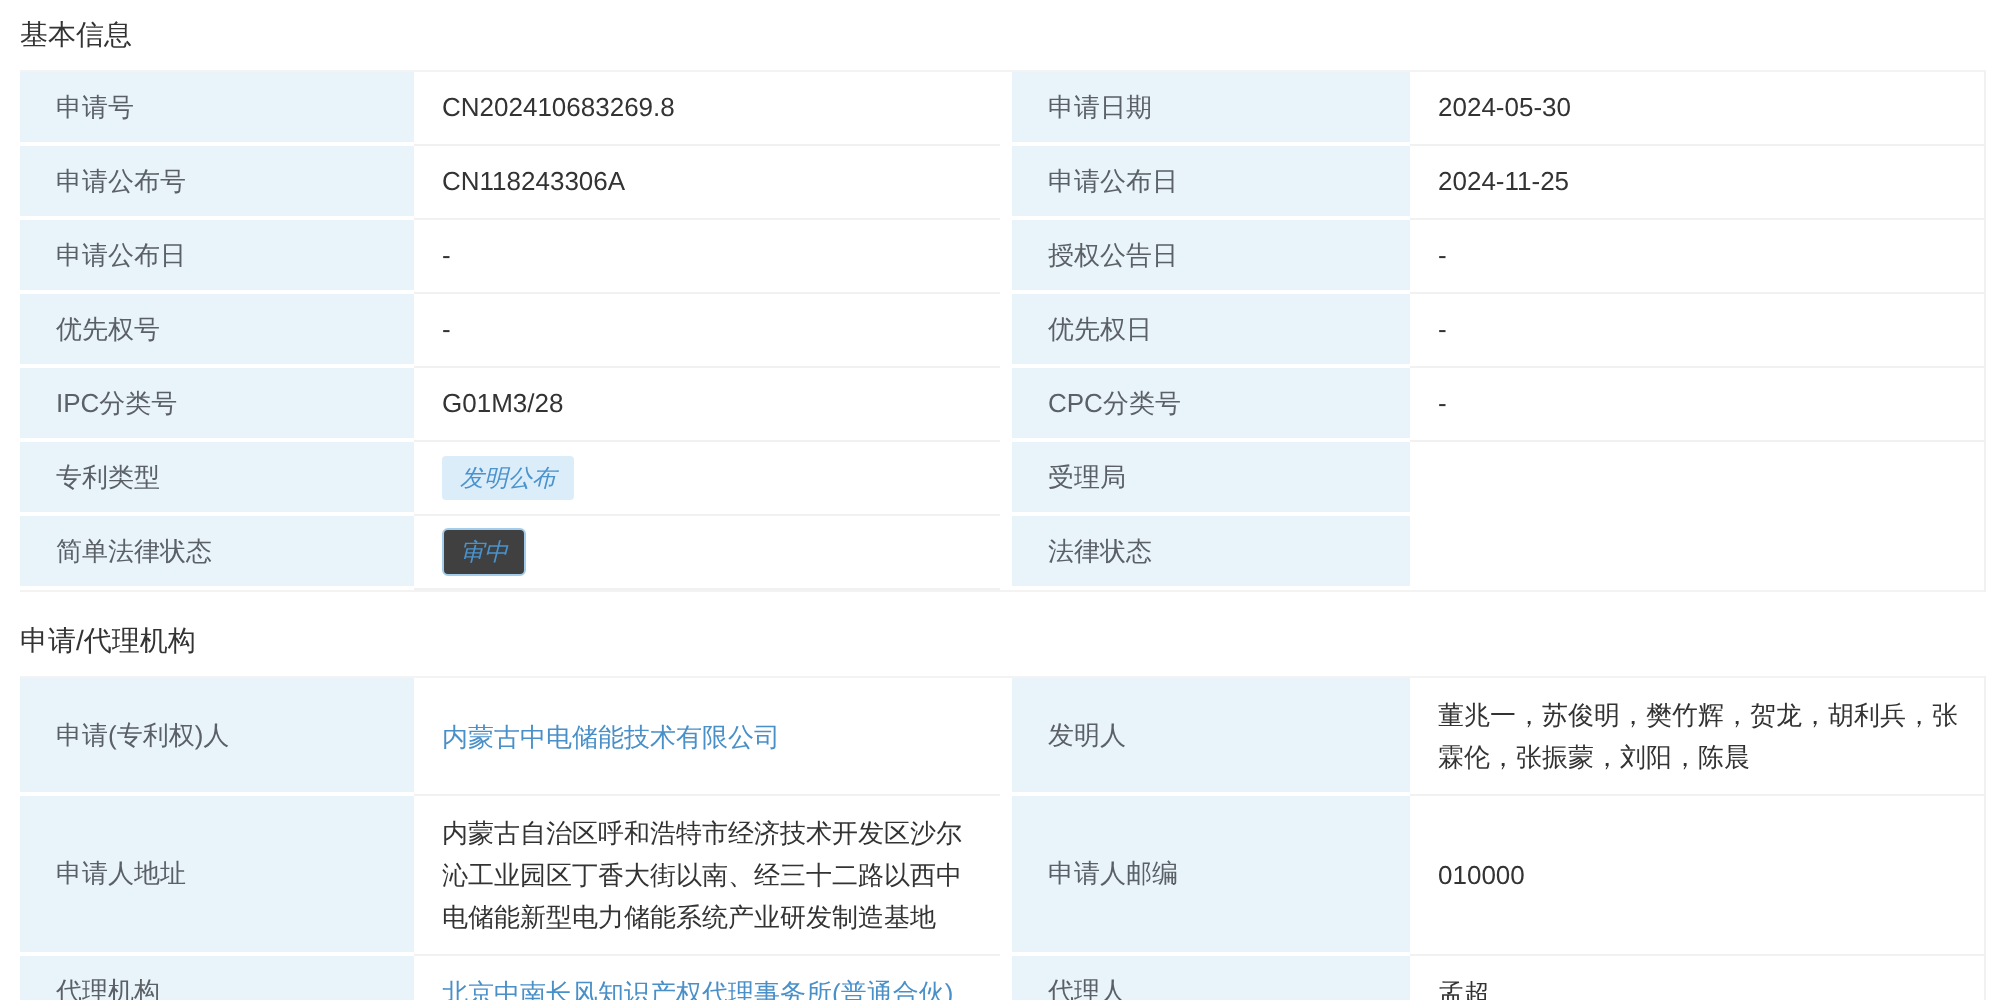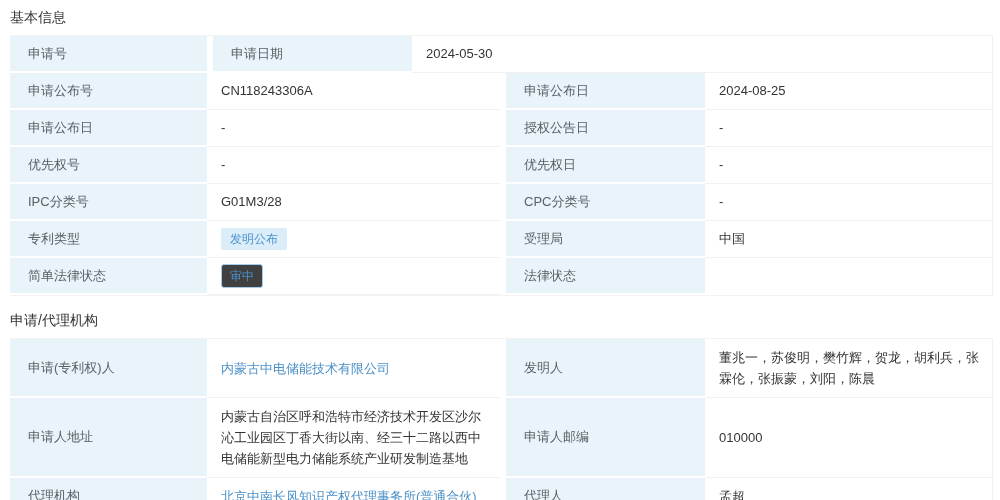--- a/index.html
+++ b/index.html
@@ -72,48 +72,50 @@
 
   .tag {
     display: inline-block;
     font-size: 12px;
     line-height: 16px;
     padding: 3px 9px;
     border-radius: 2px;
     color: #4a93cd;
     background: #dcedfa;
     white-space: nowrap;
+    font-style: italic;
   }
   .tag.outline {
     background: #404040;
     border: 1px solid #a3cdea;
     border-radius: 3px;
     padding: 3px 8px;
   }
 </style>
 </head>
 <body>
 
 <div class="page">
 
   <div class="section-title">基本信息</div>
 
   <div class="info-table t1">
     <div class="row">
       <div class="cell label">申请号</div>
+      <div class="cell value v1">CN202410683269.8</div>
       <div class="gutter"></div>
       <div class="cell label l2">申请日期</div>
       <div class="cell value v2">2024-05-30</div>
     </div>
     <div class="row">
       <div class="cell label">申请公布号</div>
       <div class="cell value v1">CN118243306A</div>
       <div class="gutter"></div>
       <div class="cell label l2">申请公布日</div>
-      <div class="cell value v2">2024-08-25</div>
+      <div class="cell value v2">2024-11-25</div>
     </div>
     <div class="row">
       <div class="cell label">申请公布日</div>
       <div class="cell value v1">-</div>
       <div class="gutter"></div>
       <div class="cell label l2">授权公告日</div>
       <div class="cell value v2">-</div>
     </div>
     <div class="row">
       <div class="cell label">优先权号</div>
@@ -129,21 +131,20 @@
       <div class="cell label l2">CPC分类号</div>
       <div class="cell value v2">-</div>
     </div>
     <div class="row">
       <div class="cell label">专利类型</div>
       <div class="cell value v1">
         <span class="tag">发明公布</span>
       </div>
       <div class="gutter"></div>
       <div class="cell label l2">受理局</div>
-      <div class="cell value v2">中国</div>
     </div>
     <div class="row">
       <div class="cell label">简单法律状态</div>
       <div class="cell value v1">
         <span class="tag outline">审中</span>
       </div>
       <div class="gutter"></div>
       <div class="cell label l2">法律状态</div>
     </div>
   </div>

